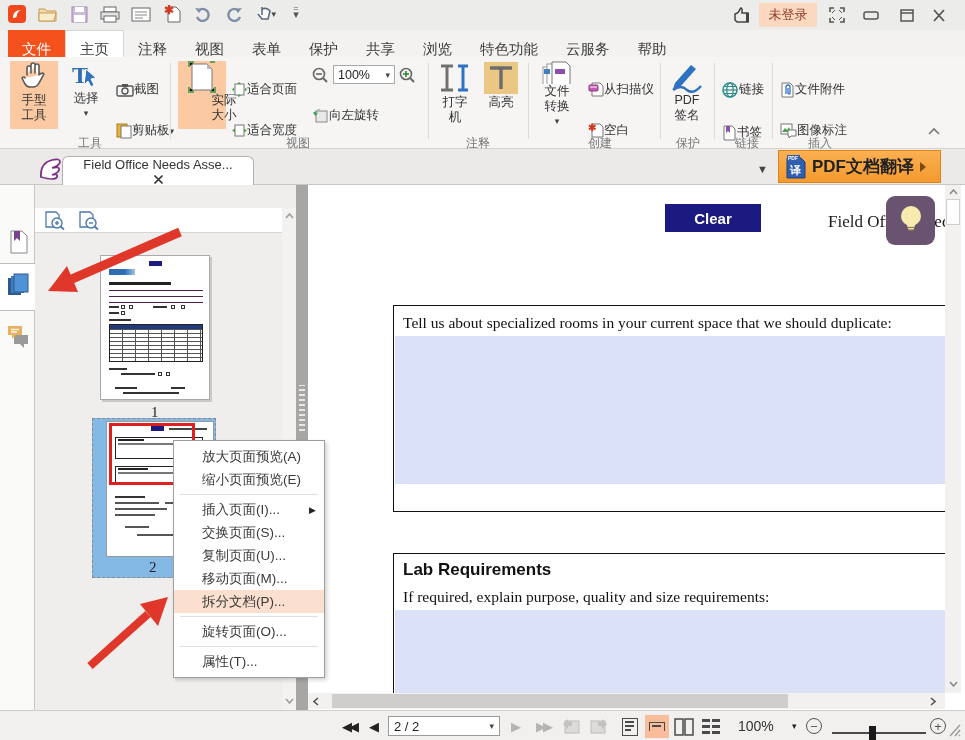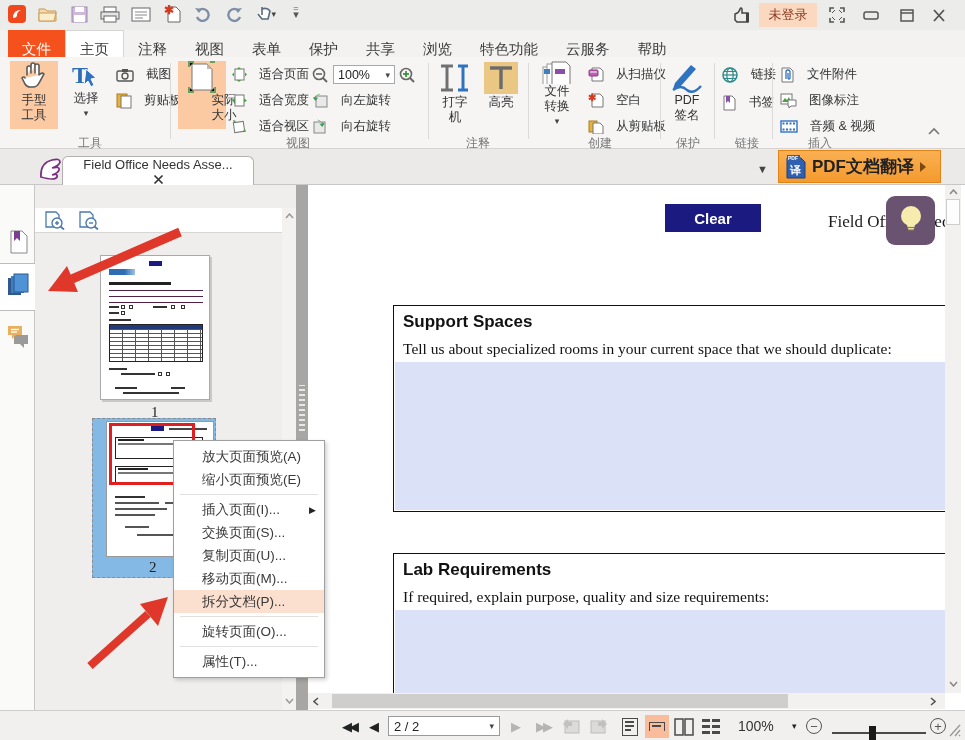--- a/index.html
+++ b/index.html
@@ -35,22 +35,22 @@
 
   
   .ribbon { position:absolute; left:0; top:57px; width:965px; height:92px; background:#f6f5f4;
     border-bottom:1px solid #d5d3d1; }
   .rb-sep { position:absolute; top:6px; width:1px; height:76px; background:#dcdad8; }
   .rb-label { position:absolute; top:78px; font-size:12px; color:#777; text-align:center; }
   .bigbtn { position:absolute; top:4px; width:48px; height:68px; display:flex; flex-direction:column;
     align-items:center; justify-content:flex-start; font-size:12.5px; color:#333; text-align:center;
     line-height:15px; }
   .bigbtn.hl { background:#fbcaa2; }
-  .smallbtn { display:flex; align-items:center; gap:12px; font-size:12.5px; color:#333;
-    height:21px; white-space:nowrap; }
+  .smallbtn { display:flex; align-items:center; gap:0; font-size:12.5px; color:#333;
+    height:21px; white-space:nowrap;margin-top:15px; }
   .rb-col { position:absolute; display:flex; flex-direction:column; gap:1px; }
   .zoombox { width:62px; height:19px; background:#fff; border:1px solid #a9a9a9; font-size:12.5px;
     color:#222; display:flex; align-items:center; justify-content:space-between; padding:0 4px; }
   .caret { font-size:9px; color:#444; }
 
   
   .tabbar { position:absolute; left:0; top:149px; width:965px; height:36px; background:#eceae8;
     border-bottom:1px solid #c9c7c5; }
   .doctab { position:absolute; left:62px; top:7px; width:192px; height:29px; background:#fff;
     border:1px solid #b3b1af; border-bottom:none; border-radius:6px 6px 0 0; display:flex;
@@ -681,21 +681,20 @@
       <div class="bulb">
         <svg width="28" height="34">
             <circle cx="14" cy="12" r="10" fill="#f7ecae"></circle>
             <path d="M10 21 h8 l-1.5 5 h-5z" fill="#f7ecae"></path>
             <line x1="10.5" y1="23.5" x2="17.5" y2="23.5" stroke="#8a7a50" stroke-width="1.2"></line>
             <line x1="11" y1="26" x2="17" y2="26" stroke="#8a7a50" stroke-width="1.2"></line>
           </svg>
       </div>
 
       <div class="sec-box" style="top:120px;height:207px;">
-        <div class="sec-title">Support Spaces</div>
         <div class="sec-desc">Tell us about specialized rooms in your current space that we should duplicate:</div>
         <div class="sec-field" style="height:148px;"></div>
       </div>
 
       <div class="sec-box" style="top:368px;height:140px;border-bottom:none;">
         <div class="sec-title">Lab Requirements</div>
         <div class="sec-desc">If required, explain purpose, quality and size requirements:</div>
         <div class="sec-field" style="height:86px;"></div>
       </div>
     </div>

